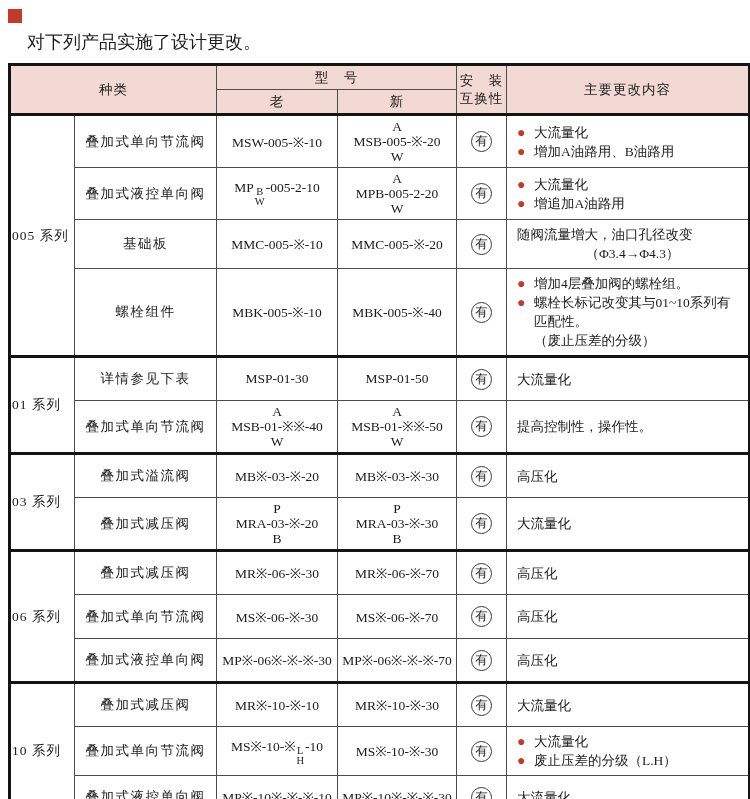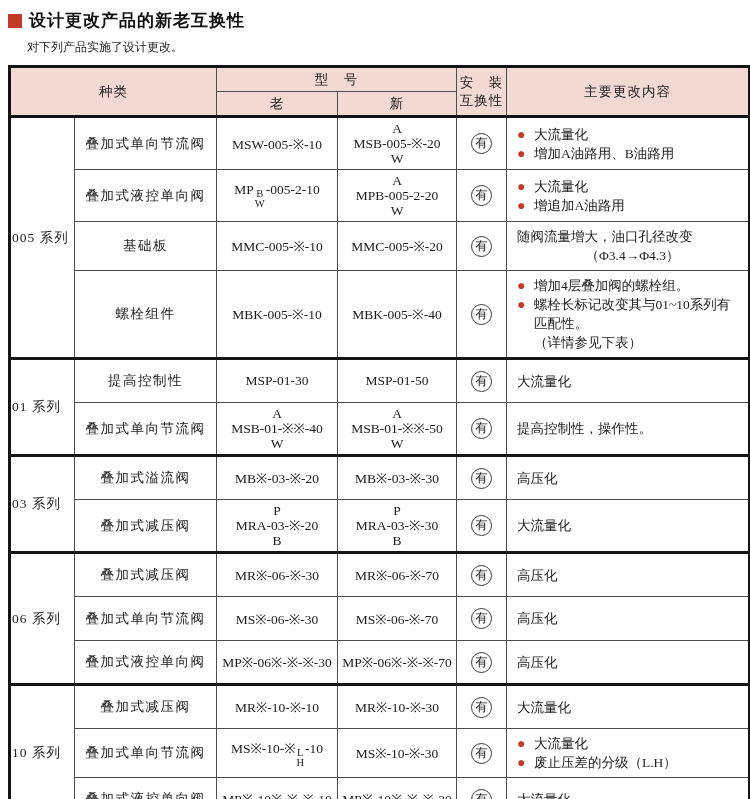--- a/index.html
+++ b/index.html
@@ -10,21 +10,21 @@
     color: #1c1c1c;
     font-family: "Liberation Serif", "DejaVu Serif", serif;
     overflow: hidden;
   }
   .title-row { display: flex; align-items: center; margin: 9px 0 0 8px; }
   .title-square { width: 14px; height: 14px; background: var(--accent, #c23a28); margin-right: 7px; flex: 0 0 14px; }
   .title-text {
     font-family: "Liberation Sans", "DejaVu Sans", sans-serif;
     font-weight: bold; font-size: 17px; letter-spacing: 1px; color: #111;
   }
-  .subtitle { margin: 7px 0 9px 27px; font-size: 12px; }
+  .subtitle { margin: 7px 0 9px 27px; font-size: 18px; }
 
   table {
     border-collapse: collapse;
     margin-left: 8px;
     width: 740px;
     table-layout: fixed;
     border: 3px solid #141414;
   }
   th, td { border: 1px solid #4d4d4d; }
   thead th {
@@ -58,21 +58,20 @@
   .chg-line .chg-bullet { flex: 0 0 17px; color: var(--accent, #c23a28); font-size: 14px; line-height: 19px; }
   .chg-line.ind1 { padding-left: 10px; text-align: center; }
   .chg-line.ind2 { padding-left: 21px; }
   .chg-text { flex: 1 1 auto; }
 </style>
 </head>
 <body>
 
 <div class="title-row">
   <span class="title-square"></span>
-  <span class="title-text">设计更改产品的新老互换性</span>
 </div>
 <div class="subtitle">对下列产品实施了设计更改。</div>
 
 <table id="main-table">
   <colgroup>
     <col style="width:65px">
       <col style="width:142px">
       <col style="width:121px">
     <col style="width:119px">
       <col style="width:50px">
@@ -160,29 +159,29 @@
         <td class="changes">
           <div class="chg-line">
             <span class="chg-bullet">●</span>
             <span class="chg-text">增加4层叠加阀的螺栓组。</span>
           </div>
           <div class="chg-line">
             <span class="chg-bullet">●</span>
             <span class="chg-text">螺栓长标记改变其与01~10系列有匹配性。</span>
           </div>
           <div class="chg-line ind2">
-            <span class="chg-text">（详情参见下表）</span>
+            <span class="chg-text">（废止压差的分级）</span>
           </div>
         </td>
       </tr>
     </tbody>
     <tbody>
       <tr>
         <td class="series" rowspan="2">01 系列</td>
-        <td class="type">提高控制性</td>
+        <td class="type">详情参见下表</td>
         <td class="model">MSP-01-30</td>
         <td class="model">MSP-01-50</td>
         <td class="compat"><span class="compat-circle">有</span></td>
         <td class="changes">
           <div class="chg-line">
             <span class="chg-text">大流量化</span>
           </div>
         </td>
       </tr>
       <tr>

